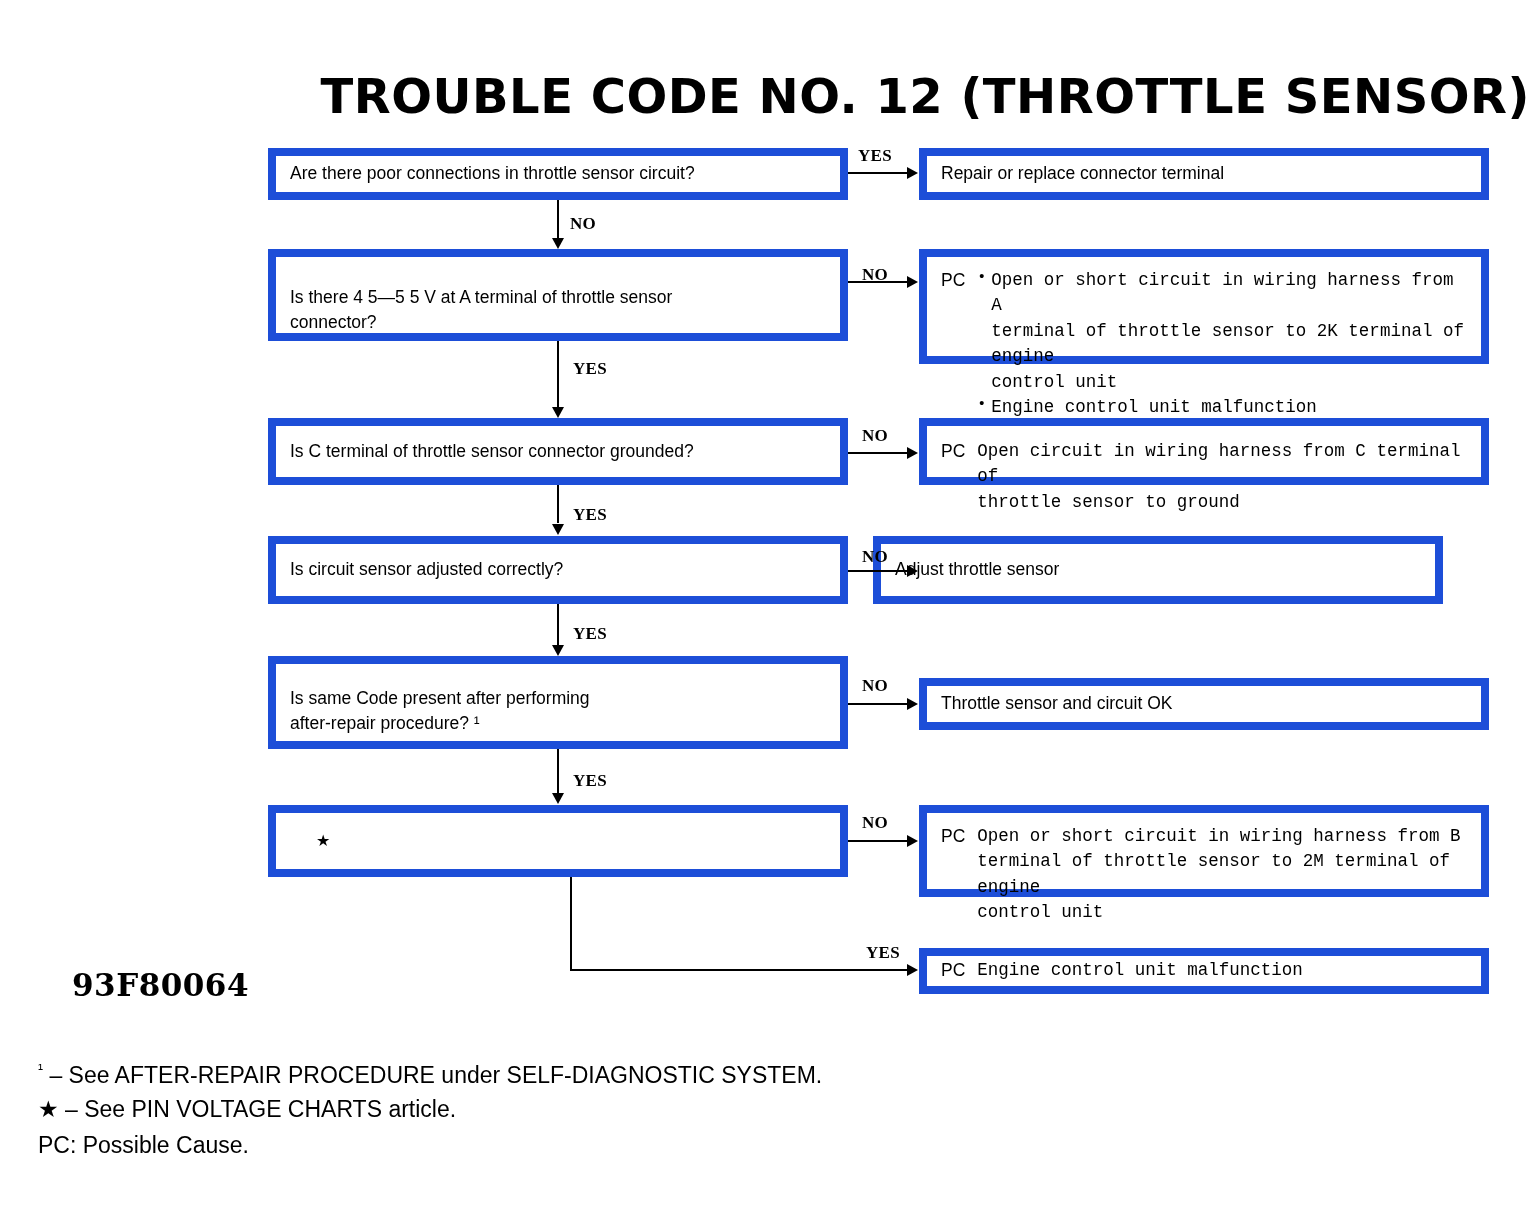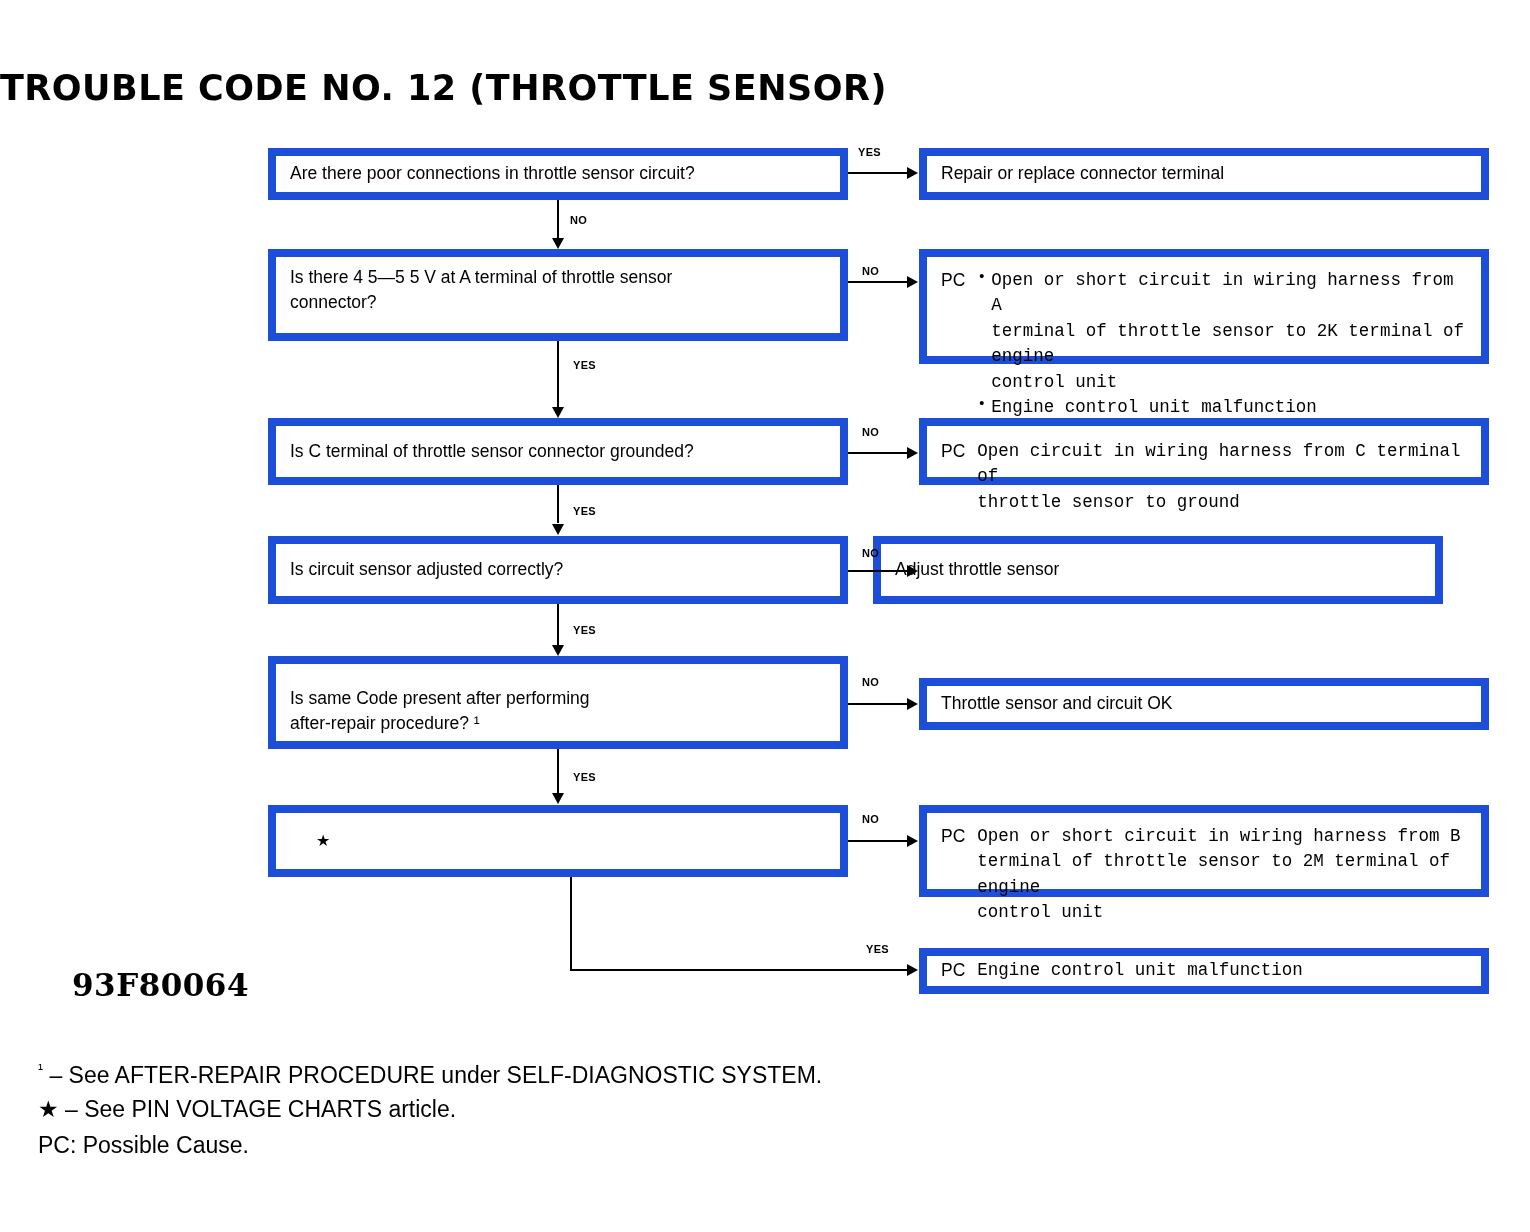--- a/index.html
+++ b/index.html
@@ -13,22 +13,22 @@
     position: relative;
     font-family: "Liberation Sans", sans-serif;
     color: #000000;
     overflow: hidden;
   }
   #page-title {
     position: absolute;
     left: 0;
     top: 68px;
     width: 1530px;
-    text-align: left;
-    font-size: 35px;
+    text-align: right;
+    font-size: 48px;
     font-weight: bold;
     letter-spacing: 0.5px;
     font-family: "DejaVu Sans", sans-serif;
   }
   .box {
     position: absolute;
     border: 8px solid #1d4ed8;
     box-sizing: border-box;
     background: #fff;
     font-size: 17.5px;
@@ -81,23 +81,23 @@
   }
   .arrow-right {
     position: absolute;
     width: 0; height: 0;
     border-top: 6px solid transparent;
     border-bottom: 6px solid transparent;
     border-left: 11px solid #000;
   }
   .lbl {
     position: absolute;
-    font-size: 11px;
+    font-size: 17px;
     font-weight: bold;
-    font-family: Liberation Sans, sans-serif;
+    font-family: Liberation Serif, serif;
     letter-spacing: 0.3px;
   }
   #doc-code {
     position: absolute;
     left: 72px;
     top: 967px;
     font-family: "DejaVu Serif", serif;
     font-weight: bold;
     font-size: 31px;
     letter-spacing: 0.5px;
@@ -116,21 +116,21 @@
 </style>
 </head>
 <body>
 
 <div id="page-title">TROUBLE CODE NO. 12 (THROTTLE SENSOR)</div>
 
 <div class="box center-v" style="left:268px; top:148px; width:580px; height:52px;">
   <span class="q-text">Are there poor connections in throttle sensor circuit?</span>
 </div>
 
-<div class="box" style="left:268px; top:249px; width:580px; height:92px; padding-top:8px;">
+<div class="box" style="left:268px; top:249px; width:580px; height:92px; padding-top:28px;">
   <span class="q-text">Is there 4 5—5 5 V at A terminal of throttle sensor</span>
   <span class="q-text">connector?</span>
 </div>
 
 <div class="box center-v" style="left:268px; top:418px; width:580px; height:67px;">
   <span class="q-text">Is C terminal of throttle sensor connector grounded?</span>
 </div>
 
 <div class="box center-v" style="left:268px; top:536px; width:580px; height:68px;">
   <span class="q-text">Is circuit sensor adjusted correctly?</span>

